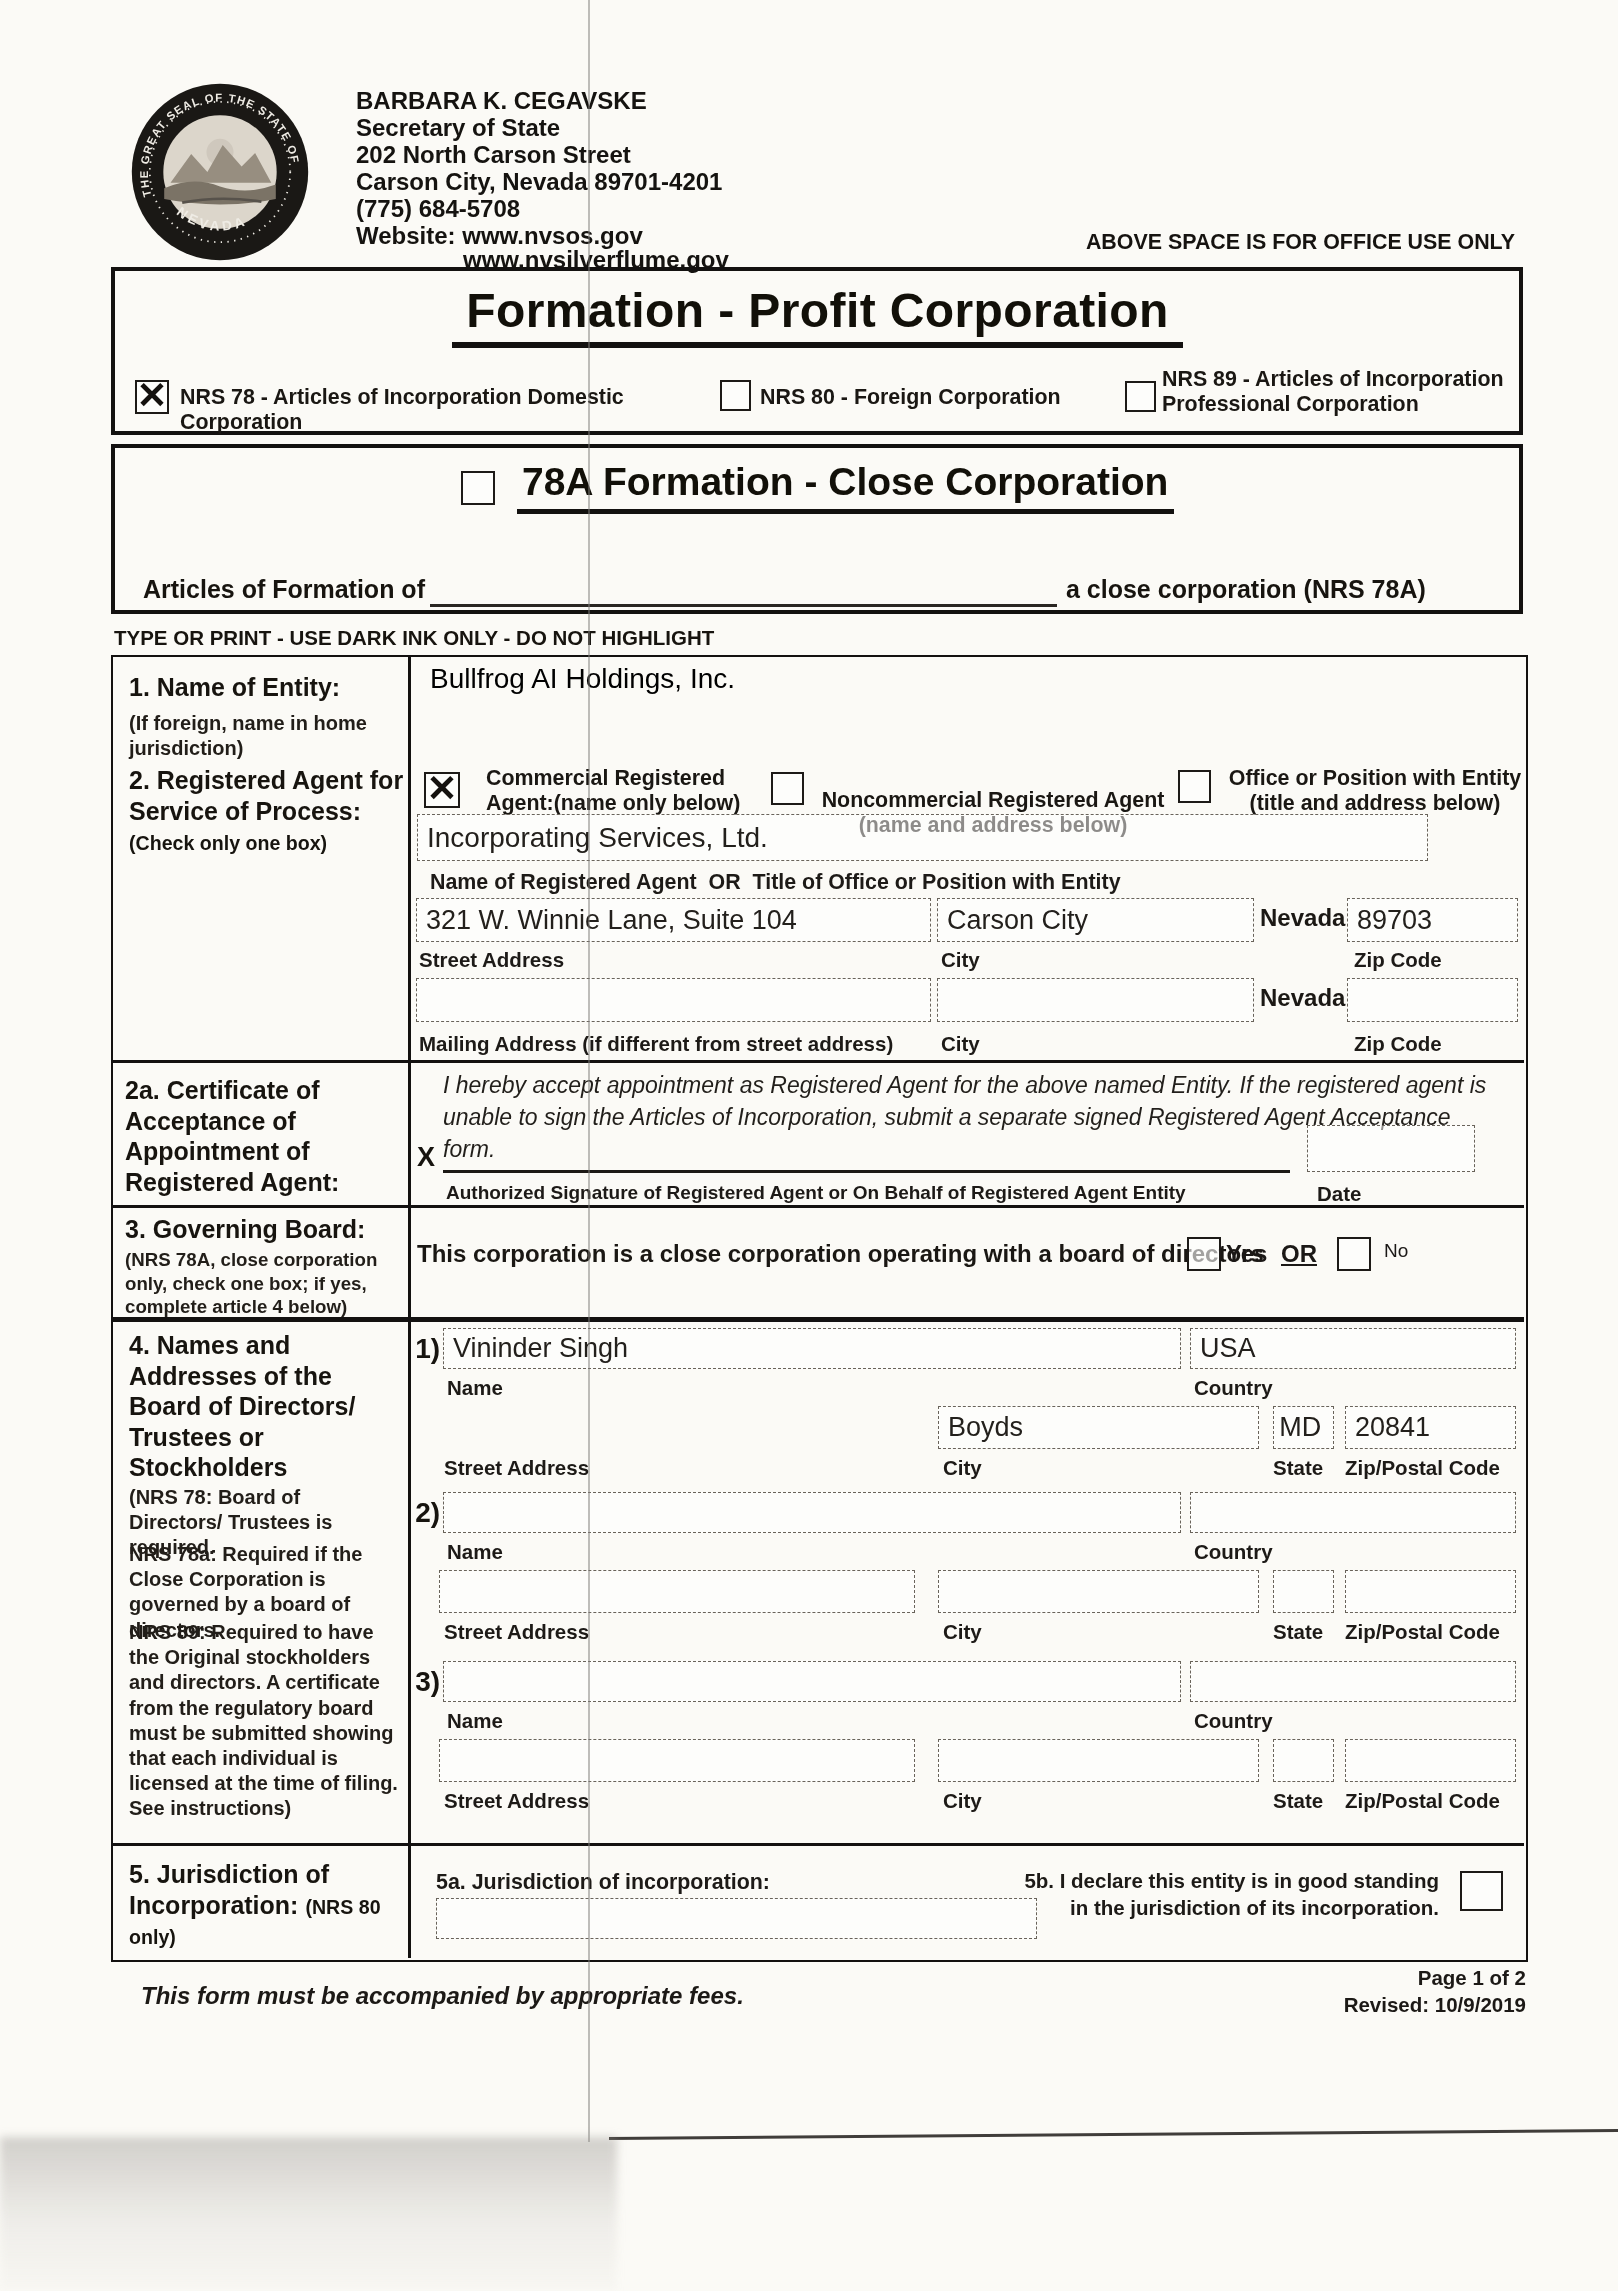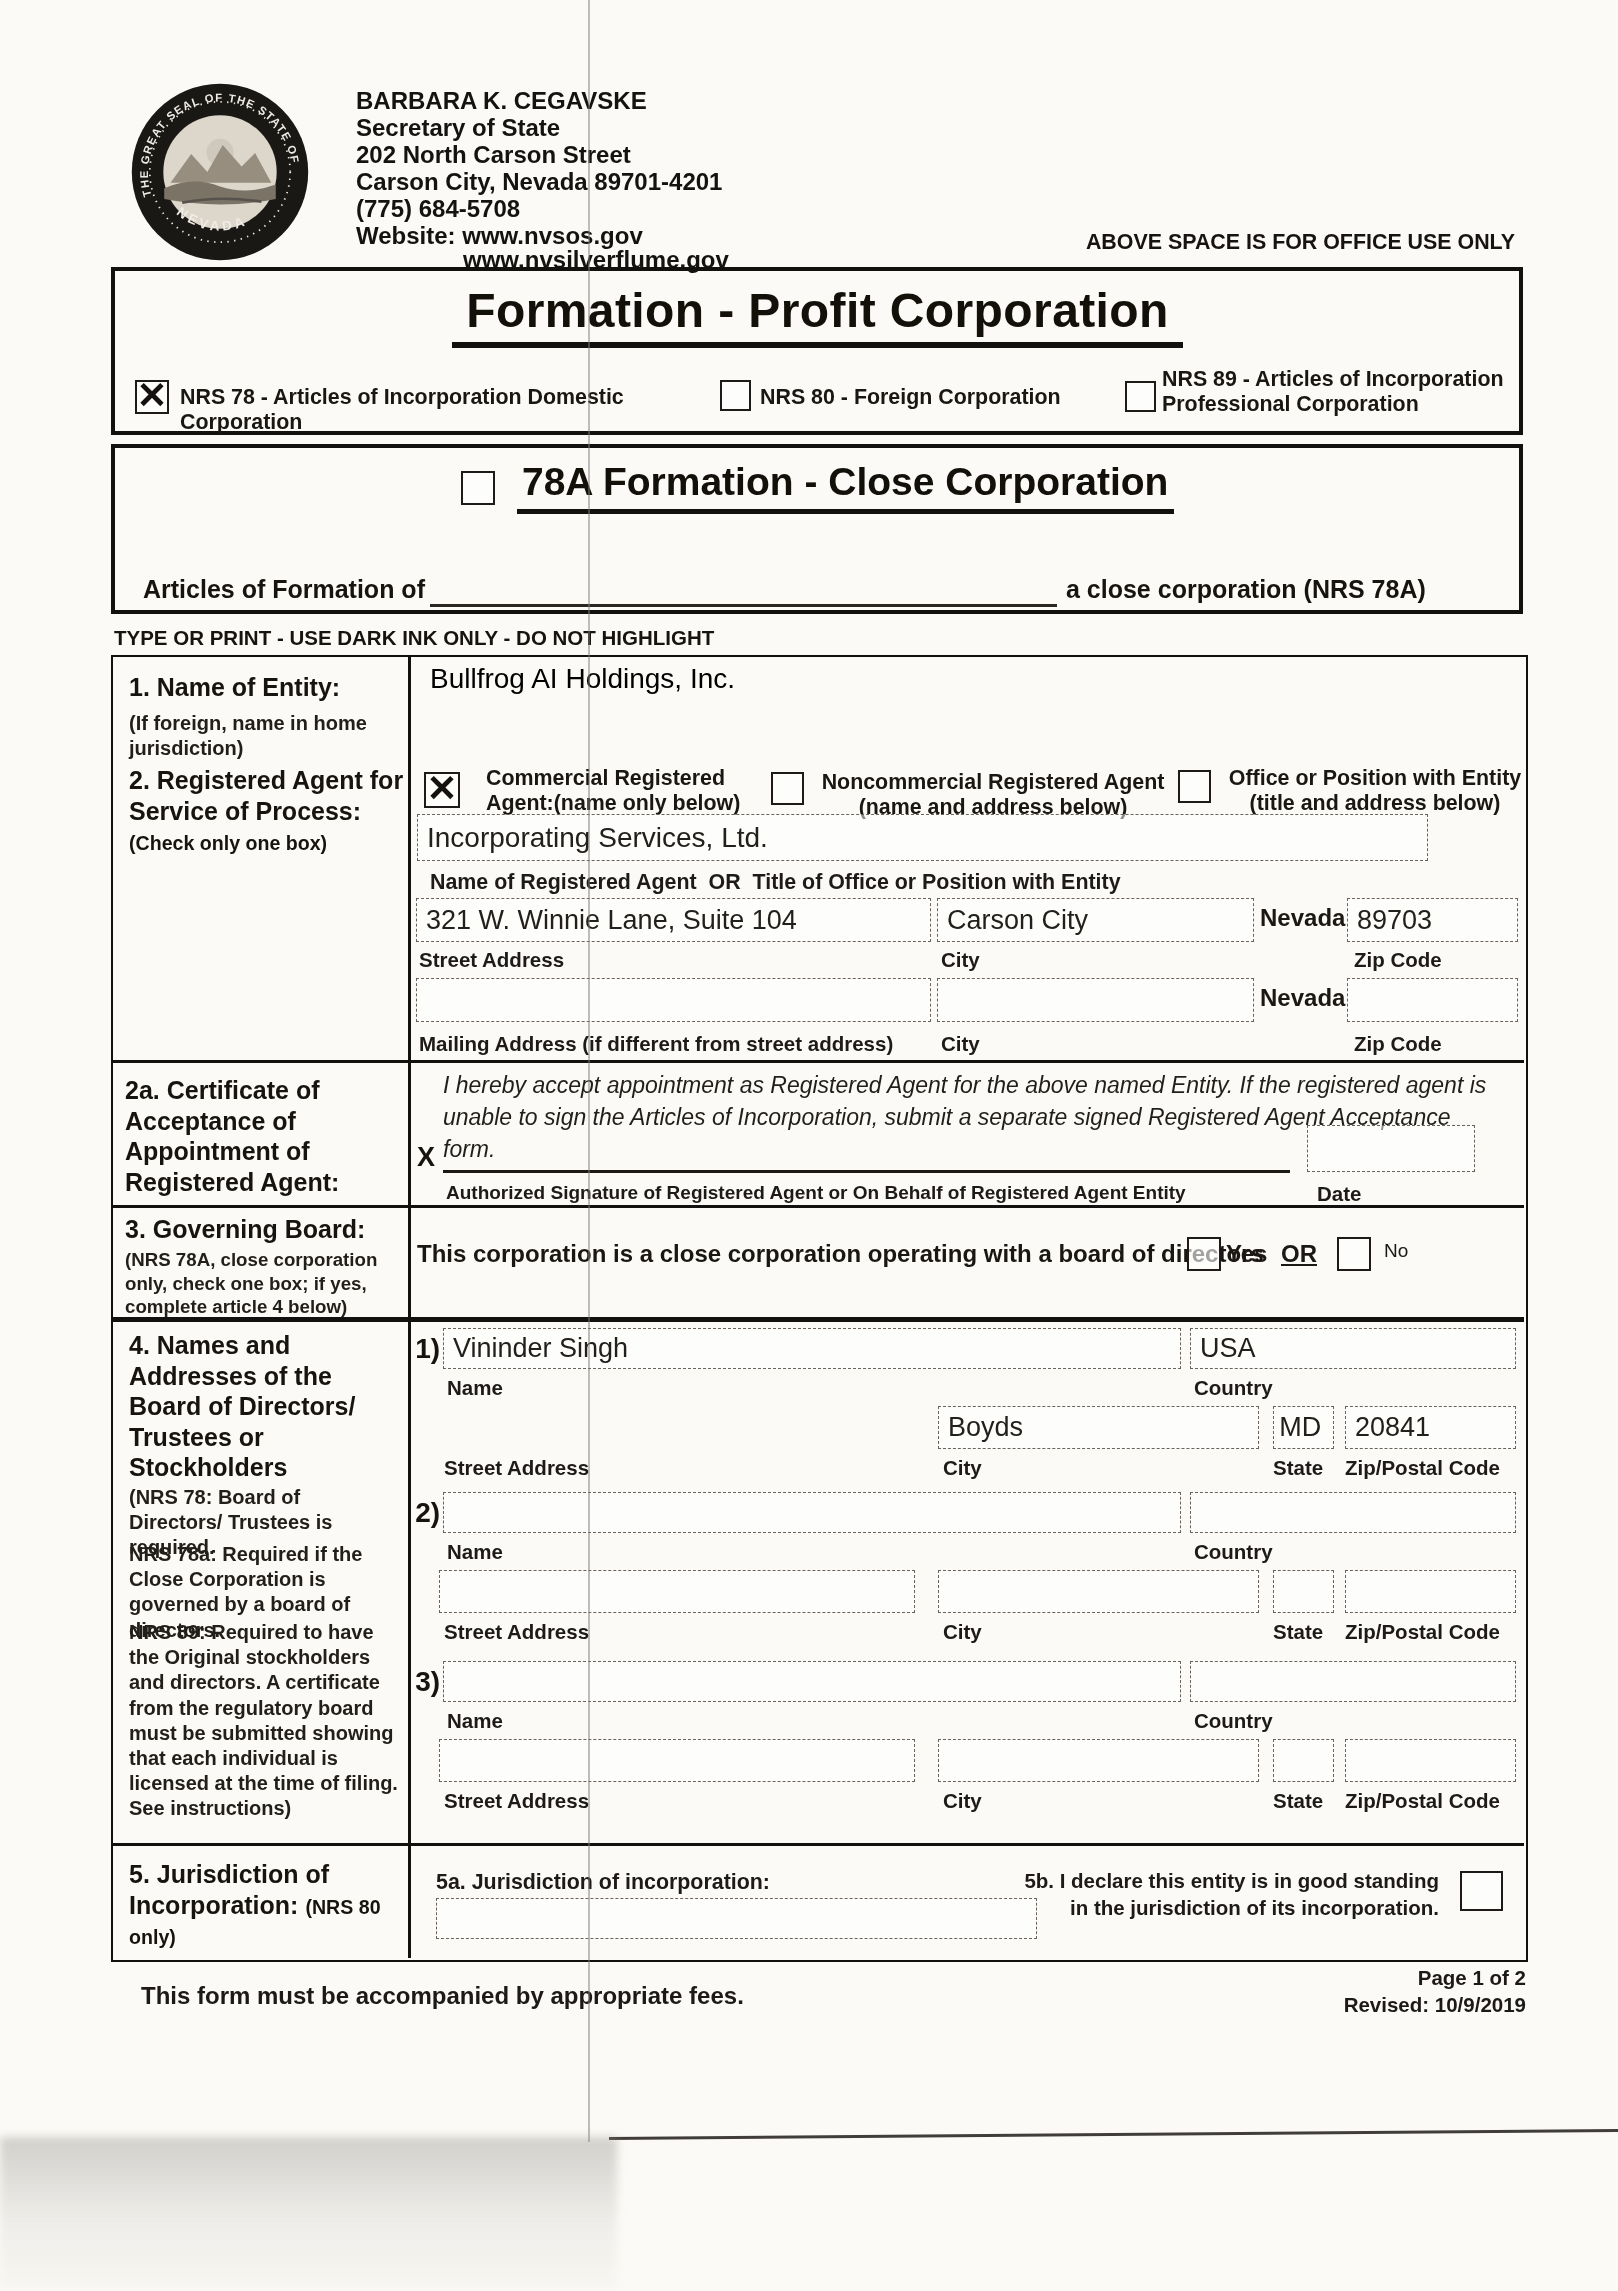--- a/index.html
+++ b/index.html
@@ -113,21 +113,21 @@
 
   <div class="lbl" style="left:129px;top:765px;width:281px">
     <span>2. Registered Agent for Service of Process:</span>
     <span class="note">(Check only one box)</span>
   </div>
 
   <div class="cb" style="left:424px;top:772px;width:32px;height:32px" data-checked="true"></div>
   <div class="cblbl" style="left:486px;top:766px;width:258px">Commercial Registered Agent:(name only below)</div>
 
   <div class="cb" style="left:771px;top:772px;width:28.5px;height:28.5px" data-checked="false"></div>
-  <div class="cblbl" style="left:815px;top:770px;width:356px;text-align:center">Noncommercial Registered Agent (name and address below)</div>
+  <div class="cblbl" style="left:815px;top:788px;width:356px;text-align:center">Noncommercial Registered Agent (name and address below)</div>
 
   <div class="cb" style="left:1178px;top:770px;width:28.5px;height:28.5px" data-checked="false"></div>
   <div class="cblbl" style="left:1219px;top:766px;width:312px;text-align:center">Office or Position with Entity (title and address below)</div>
 
   <div class="fbox" style="left:417px;top:814px;width:1009px;height:45px">
     <span class="fval" style="font-size:28px">Incorporating Services, Ltd.</span>
   </div>
   <div class="cap" style="left:430px;top:870px;font-size:21.4px">
     <span>Name of Registered Agent</span>&nbsp;
     <span>OR</span>&nbsp;
@@ -273,21 +273,21 @@
     <span>5. Jurisdiction of Incorporation:</span>
     <span class="note">(NRS 80 only)</span>
   </div>
   <div class="cap" style="left:436px;top:1870px;font-size:21.4px">5a. Jurisdiction of incorporation:</div>
   <div class="fbox" style="left:436px;top:1898px;width:599px;height:39px">
     <span class="fval"></span>
   </div>
   <div class="cap" style="left:1020px;top:1868px;width:419px;white-space:normal;text-align:right;line-height:1.3">5b. I declare this entity is in good standing in the jurisdiction of its incorporation.</div>
   <div class="cb" style="left:1460px;top:1871px;width:39px;height:36px" data-checked="false"></div>
 
-  <div class="abs" style="left:141px;top:1982px;font-size:24px;font-weight:bold;color:#1c1916">This form must be accompanied by appropriate fees.</div>
+  <div class="abs" style="left:141px;top:1982px;font-size:24px;font-weight:bold;font-style:italic;color:#1c1916">This form must be accompanied by appropriate fees.</div>
   <div class="abs" style="left:1248px;top:1964px;width:278px;text-align:right;font-size:20.5px;font-weight:bold;line-height:27px;color:#1c1916">
     <div>Page 1 of 2</div>
     <div>Revised: 10/9/2019</div>
   </div>
 
   <div class="vscan"></div>
   <div class="diag"></div>
   <div class="smudge"></div>
 
 </div>

